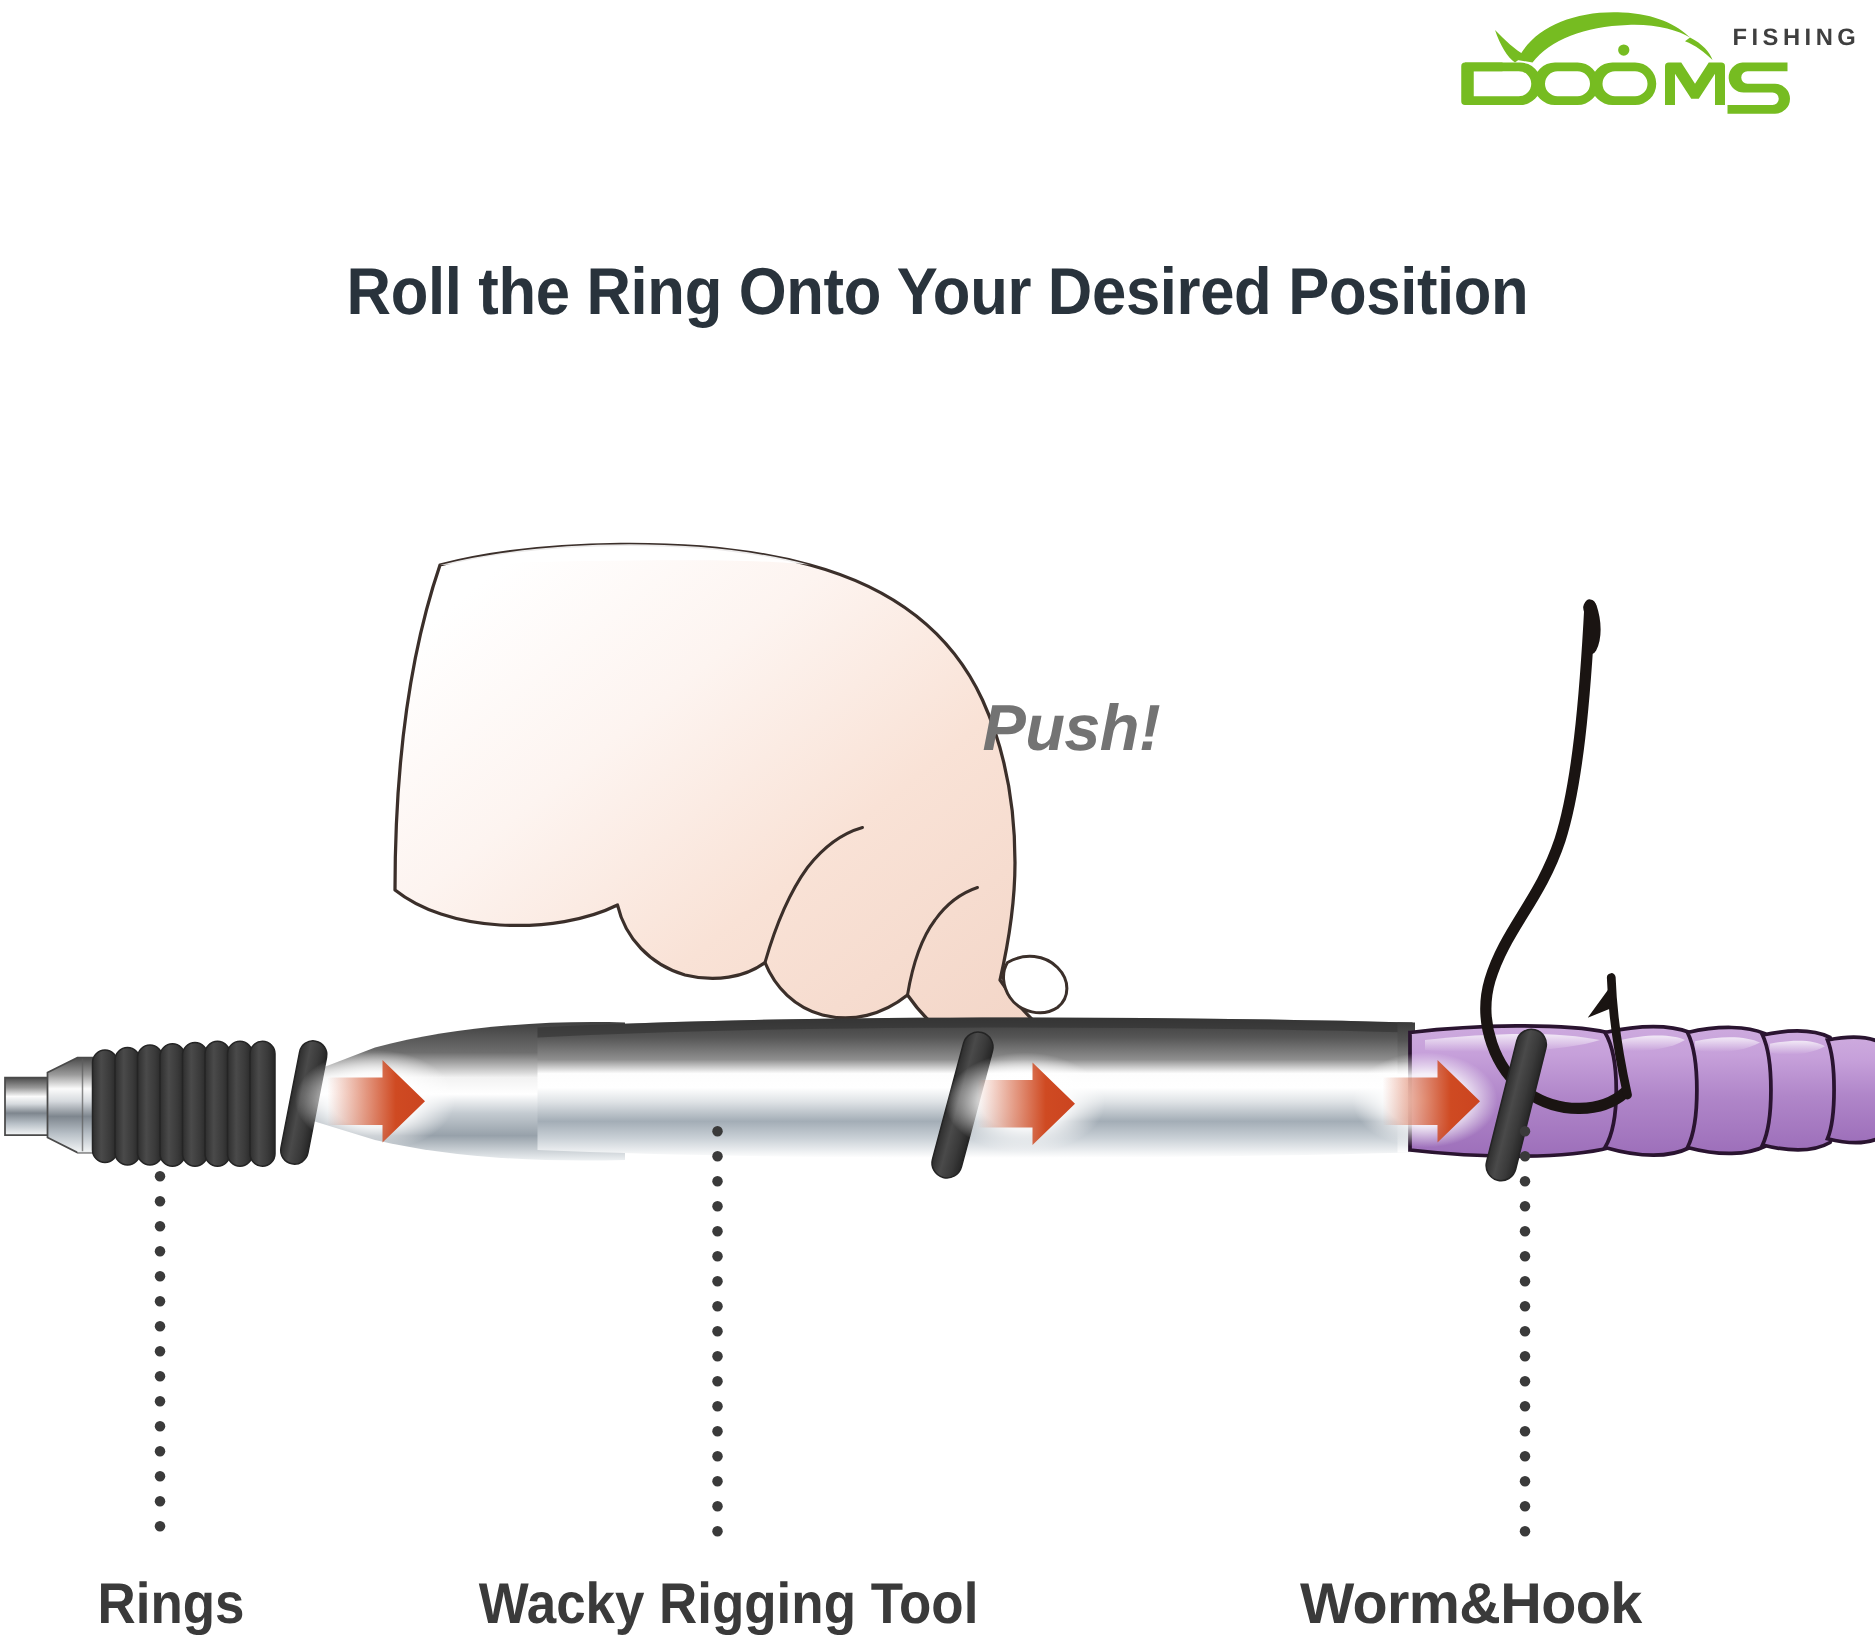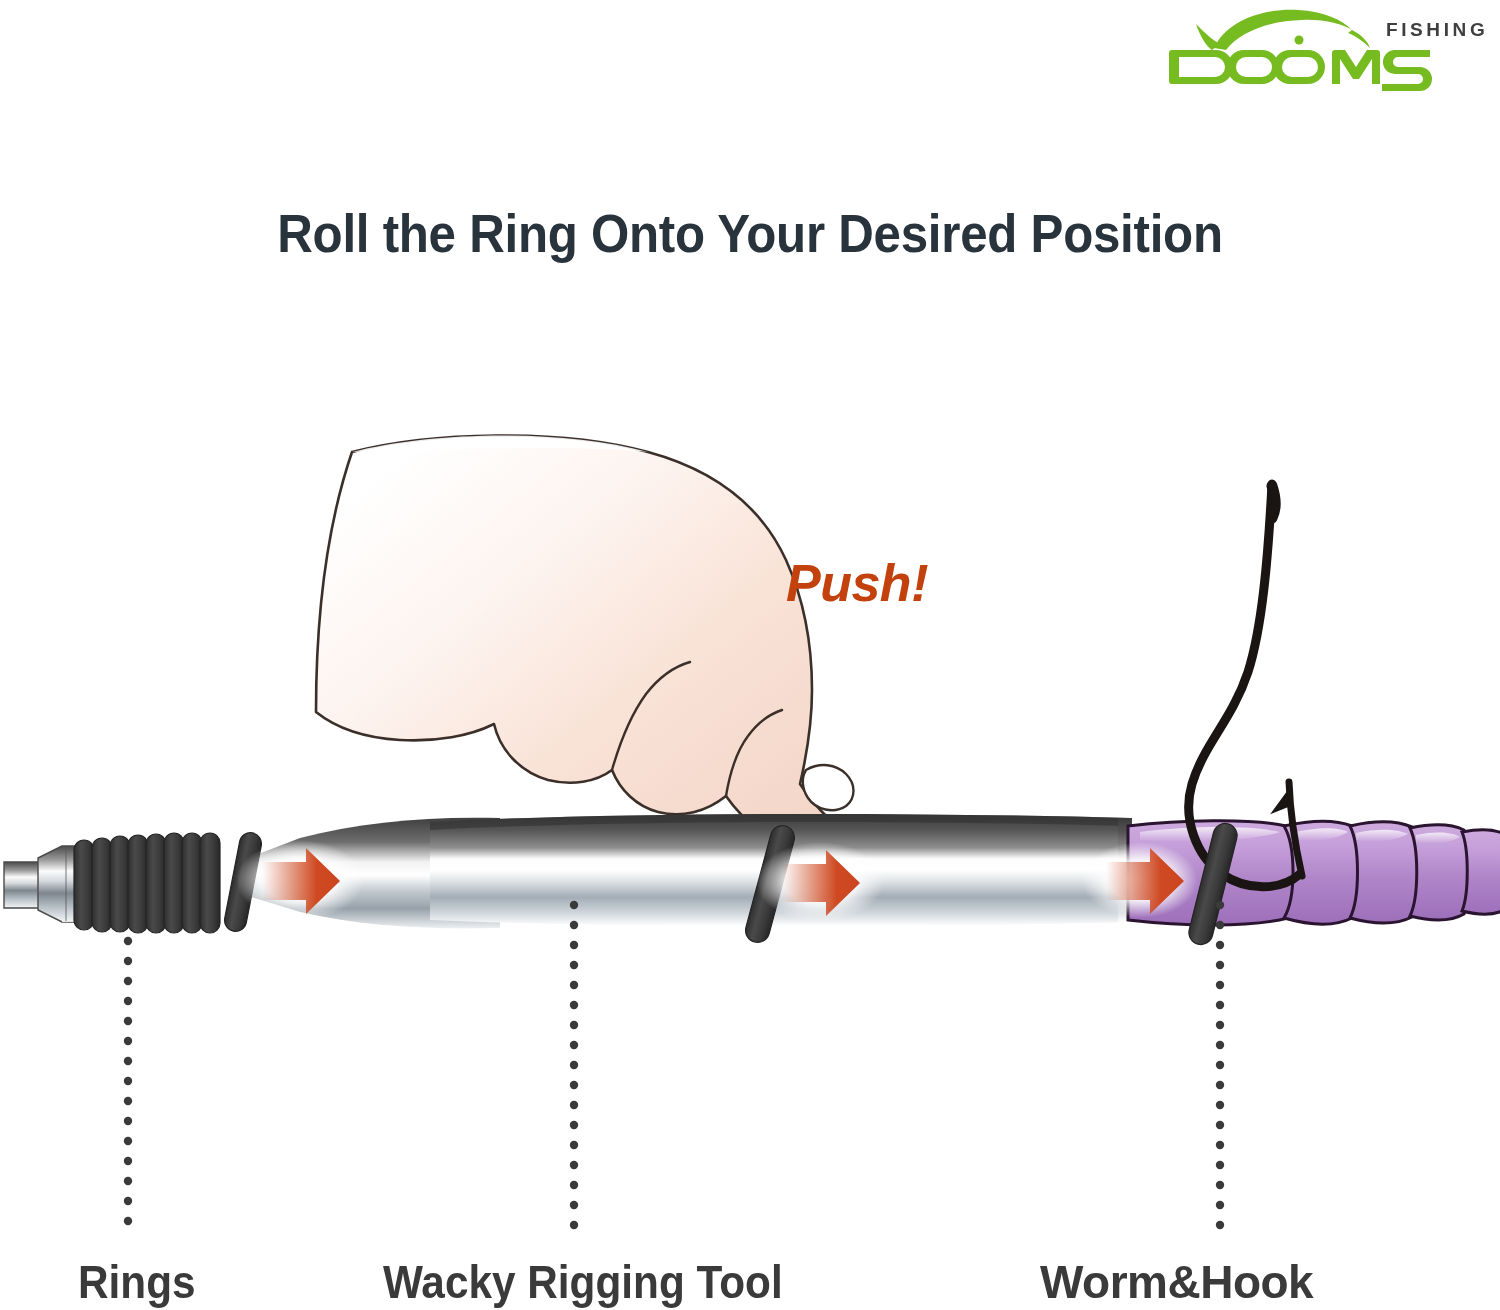--- a/index.html
+++ b/index.html
@@ -376,19 +376,19 @@
             <circle cx="1220" cy="1165" r="4.2"></circle>
           <circle cx="1220" cy="1185" r="4.2"></circle>
             <circle cx="1220" cy="1205" r="4.2"></circle>
           <circle cx="1220" cy="1225" r="4.2"></circle>
         </g>
       </g>
     </svg>
   </div>
 
   <div id="push-annotation" style="position:absolute; left:786px; top:553px; font-size:52px; font-weight:bold;
-              font-style:italic; color:#c2410c; white-space:nowrap; letter-spacing:-0.5px;">Push!</div>
+              font-style:italic; color:#737373; white-space:nowrap; letter-spacing:-0.5px;">Push!</div>
 
   <div class="callout-label narrow" id="label-rings">Rings</div>
   <div class="callout-label narrow" id="label-tool">Wacky Rigging Tool</div>
   <div class="callout-label" id="label-wormhook">Worm&amp;Hook</div>
 
 </div>
 
 </body></html>

